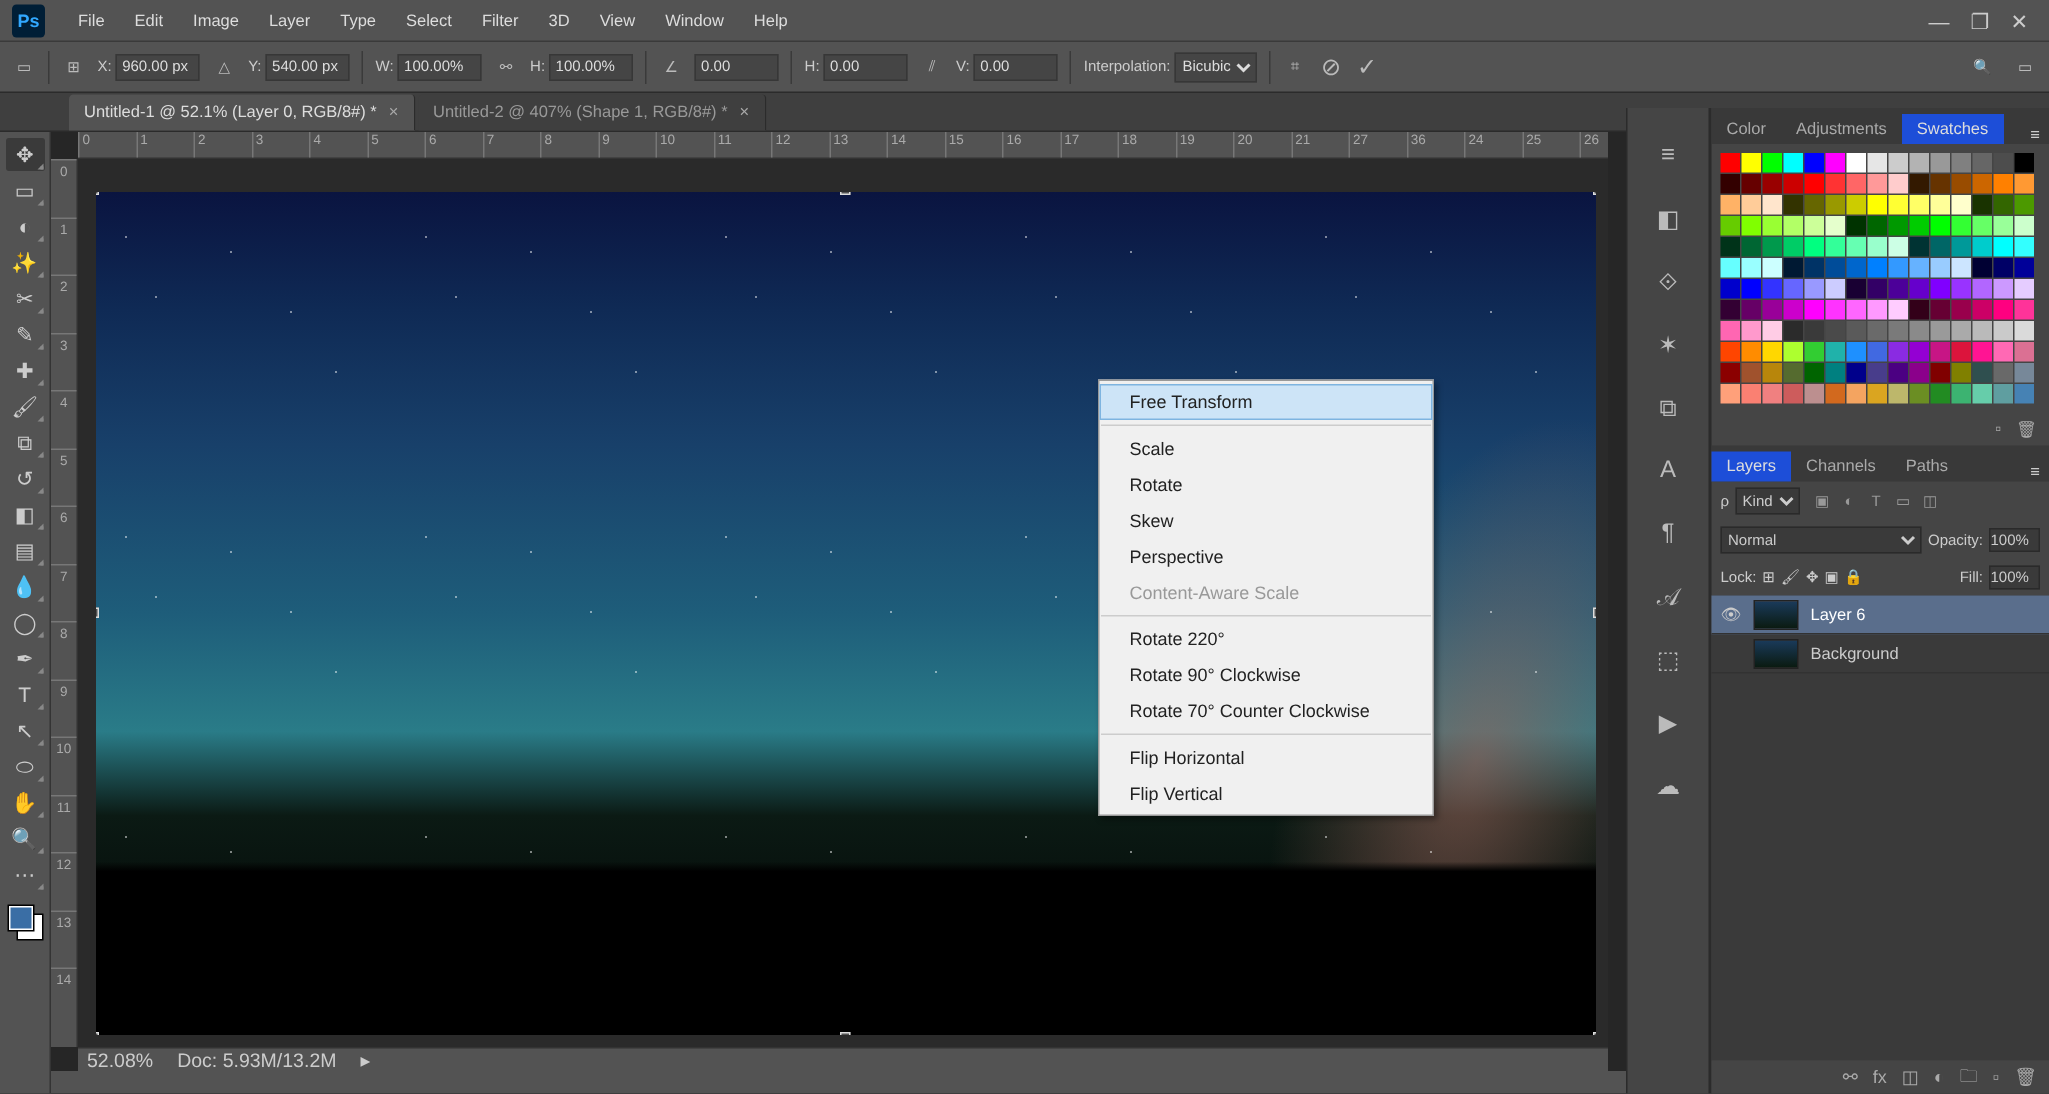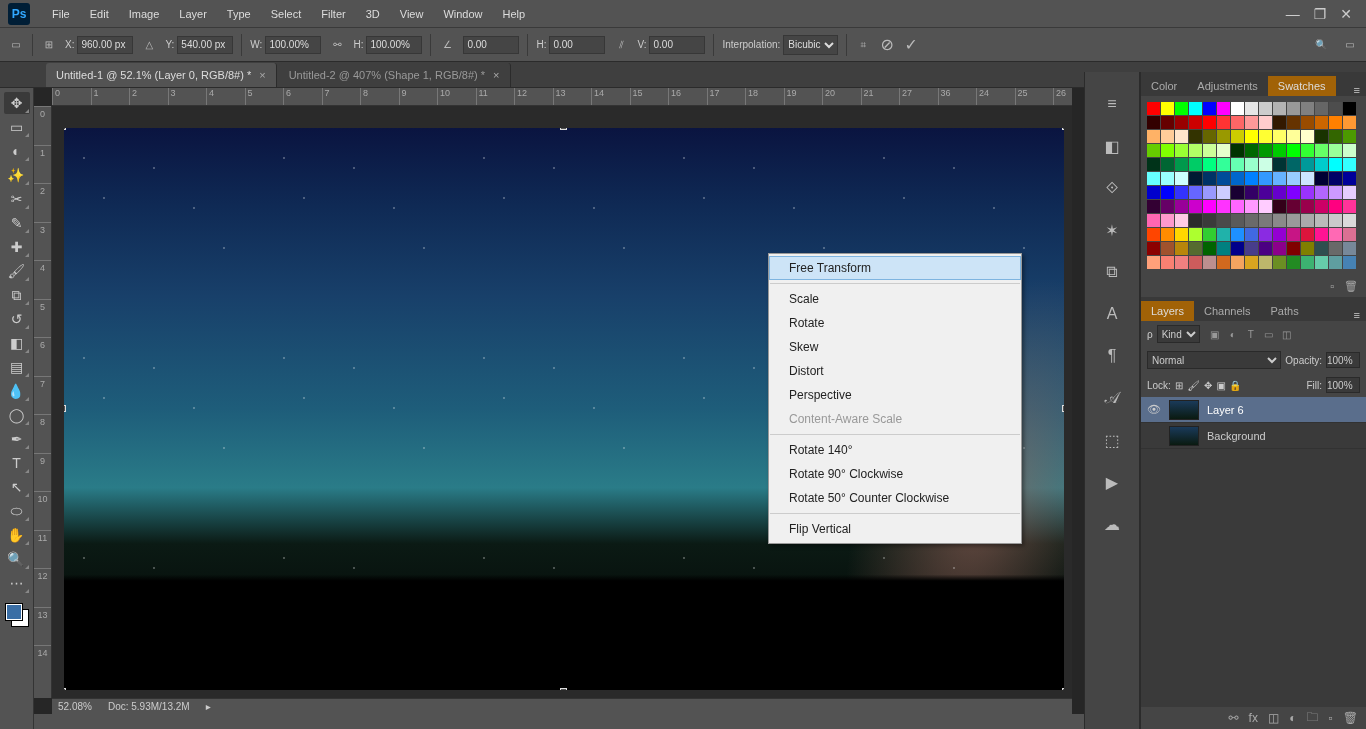--- a/index.html
+++ b/index.html
@@ -57,50 +57,50 @@
 .stars { position:absolute; inset:0; background-image:
   radial-gradient(1px 1px at 20px 30px,#fff,transparent),
   radial-gradient(1px 1px at 40px 70px,#fff,transparent),
   radial-gradient(1px 1px at 90px 40px,#fff,transparent),
   radial-gradient(1px 1px at 130px 80px,#fff,transparent),
   radial-gradient(1px 1px at 160px 120px,#fff,transparent);
   background-size:200px 200px; opacity:.9; }
 .transform-box { position:absolute; inset:-2px; border:1px solid #9cb; pointer-events:none; }
 .transform-box .h { position:absolute; width:7px; height:7px; background:#535353; border:1px solid #ddd; }
 
-.statusbar { position:absolute; left:18px; right:12px; bottom:0; height:16px; background:#535353; border-top:1px solid #333; display:flex; align-items:center; font-size:10px; color:#ccc; padding:0 6px; gap:16px; }
+.statusbar { position:absolute; left:18px; right:12px; bottom:0; height:16px; background:#535353; border-top:1px solid #333; display:flex; align-items:center; font-size:13px; color:#ccc; padding:0 6px; gap:16px; }
 
 
 .panel-strip { position:absolute; right:226px; top:72px; width:56px; bottom:0; background:#454545; border-left:1px solid #2b2b2b; border-right:1px solid #2b2b2b; display:flex; flex-direction:column; align-items:center; gap:18px; padding-top:20px; }
 .panel-strip .pi { width:24px; height:24px; color:#bbb; display:flex; align-items:center; justify-content:center; font-size:16px; }
 
 
 .right { position:absolute; right:0; top:72px; width:226px; bottom:0; background:#454545; border-left:1px solid #2b2b2b; display:flex; flex-direction:column; }
 .panel-tabs { height:24px; display:flex; background:#393939; align-items:flex-end; }
 .ptab { padding:4px 10px; color:#aaa; font-size:11px; }
-.ptab.active { background:#a16207; color:#ddd; }
+.ptab.active { background:#1d4ed8; color:#ddd; }
 .swatches { padding:6px; display:grid; grid-template-columns:repeat(15,13px); gap:1px; }
 .sw { width:13px; height:13px; }
 .swatch-footer { height:22px; display:flex; justify-content:flex-end; gap:10px; padding:0 8px; align-items:center; color:#aaa; }
 
 .layers-panel { flex:1; display:flex; flex-direction:column; }
 .layer-ctrl { padding:4px 6px; display:flex; align-items:center; gap:4px; font-size:10px; color:#ccc; }
 .layer-ctrl select { background:#3a3a3a; border:1px solid #2a2a2a; color:#ccc; height:18px; font-size:10px; }
 .layer-ctrl input[type=text]{ background:#3a3a3a; border:1px solid #2a2a2a; color:#ccc; height:16px; width:34px; font-size:10px; }
 .filter-icons { display:flex; gap:4px; margin-left:4px; }
 .filter-icons span { width:14px; height:14px; display:inline-flex; align-items:center; justify-content:center; color:#999; font-size:10px; }
 .layer-list { flex:1; background:#3a3a3a; }
 .layer-row { display:flex; align-items:center; height:26px; padding:0 6px; gap:8px; border-bottom:1px solid #323232; }
 .layer-row.sel { background:#5a6e8c; color:#fff; }
 .layer-row .eye { width:14px; color:#ccc; }
 .layer-row .thumb { width:30px; height:20px; background:linear-gradient(to bottom,#1a3a5a,#0a1a10); border:1px solid #222; }
 .layers-footer { height:22px; display:flex; justify-content:flex-end; gap:10px; padding:0 8px; align-items:center; color:#aaa; background:#454545; font-size:12px; }
 
 
-.ctxmenu { position:absolute; left:732px; top:253px; width:254px; background:#f0f0f0; border:1px solid #999; box-shadow:2px 2px 4px rgba(0,0,0,.4); color:#222; font-size:12px; padding:2px 0;margin-left:36px; }
+.ctxmenu { position:absolute; left:732px; top:253px; width:224px; background:#f0f0f0; border:1px solid #999; box-shadow:2px 2px 4px rgba(0,0,0,.4); color:#222; font-size:12px; padding:2px 0; }
 .ctxmenu .ci { padding:4px 20px; line-height:16px; }
 .ctxmenu .ci.sel { background:#cde4f7; border:1px solid #7eb4e0; padding:3px 19px; }
 .ctxmenu .ci.dis { color:#999; }
 .ctxmenu .hr { height:1px; background:#ccc; margin:3px 1px; }
 </style>
 </head>
 <body>
 
 <div class="menubar">
   <div class="ps-logo">Ps</div>
@@ -550,22 +550,22 @@
     </div>
   </div>
 </div>
 
 <div class="ctxmenu" id="ctxmenu">
     <div class="ci sel">Free Transform</div>
     <div class="hr"></div>
     <div class="ci">Scale</div>
     <div class="ci">Rotate</div>
     <div class="ci">Skew</div>
-    <div class="ci">Distort</div>
     <div class="ci">Perspective</div>
     <div class="ci dis">Content-Aware Scale</div>
     <div class="hr"></div>
-    <div class="ci">Rotate 140°</div>
+    <div class="ci">Rotate 220°</div>
     <div class="ci">Rotate 90° Clockwise</div>
-    <div class="ci">Rotate 50° Counter Clockwise</div>
+    <div class="ci">Rotate 70° Counter Clockwise</div>
     <div class="hr"></div>
+    <div class="ci">Flip Horizontal</div>
     <div class="ci">Flip Vertical</div>
   </div>
 
 </body></html>

